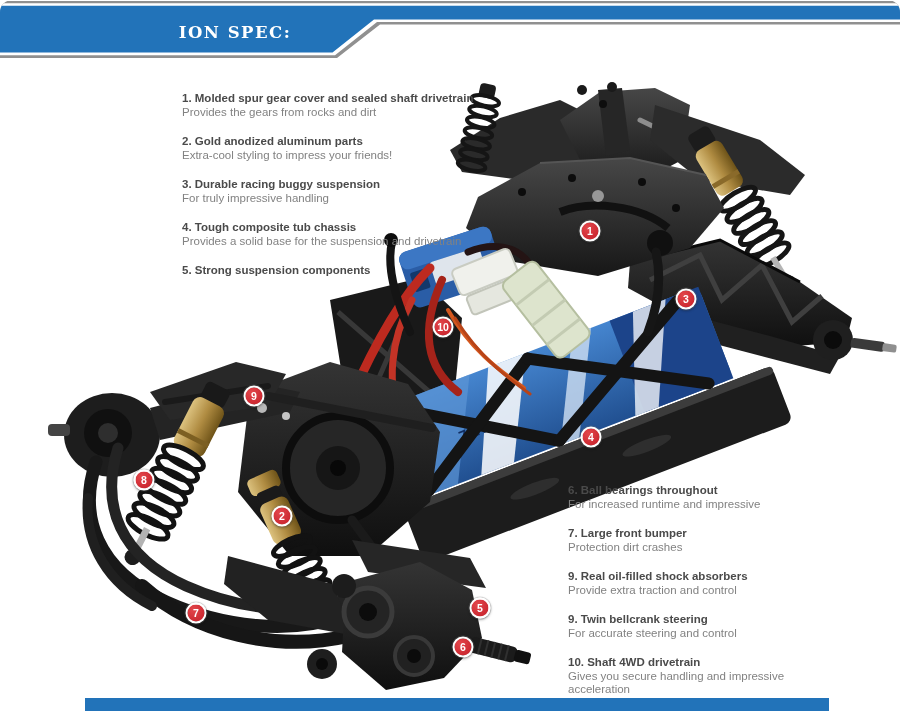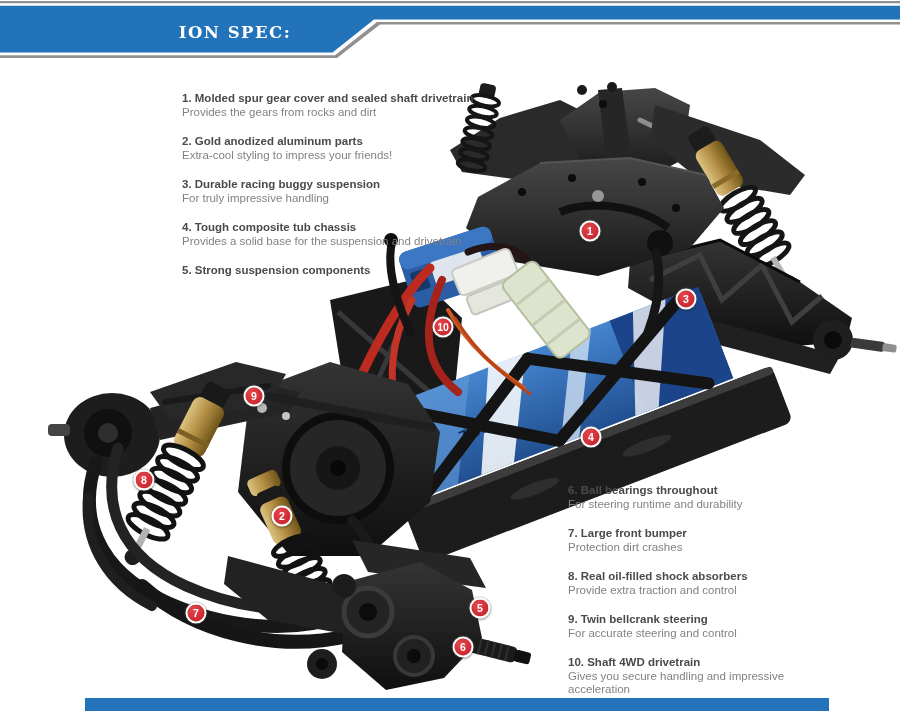--- a/index.html
+++ b/index.html
@@ -1,17 +1,17 @@
 <!DOCTYPE html>
 <html><head>
 <meta charset="utf-8">
 <style>
   html,body{margin:0;padding:0;background:#ffffff;}
   .page{position:relative;width:900px;height:712px;background:#fff;overflow:hidden;
-        font-family:"Liberation Sans",sans-serif;}
+        font-family:"Liberation Sans",sans-serif;border-radius:12px;}
   
   .banner-svg{position:absolute;top:0;left:0;display:block;}
   .banner-title{position:absolute;left:118px;top:23px;width:234px;text-align:center;
         font-family:"DejaVu Serif",serif;font-weight:bold;font-size:16.5px;
         letter-spacing:1.5px;color:#ffffff;}
   
   .features{position:absolute;}
   .features-left{left:182px;top:76px;width:395px;}
   .features-right{left:568px;top:468px;width:278px;}
   .feat{margin:16px 0 12px 0;}
@@ -299,28 +299,28 @@
       <div class="feat-desc">Provides a solid base for the suspension and drivetrain</div>
     </div>
     <div class="feat">
       <div class="feat-title">5. Strong suspension components</div>
     </div>
   </div>
 
   <div class="features features-right">
     <div class="feat">
       <div class="feat-title">6. Ball bearings throughout</div>
-      <div class="feat-desc">For steering runtime and durability</div>
+      <div class="feat-desc">For increased runtime and impressive</div>
     </div>
     <div class="feat">
       <div class="feat-title">7. Large front bumper</div>
       <div class="feat-desc">Protection dirt crashes</div>
     </div>
     <div class="feat">
-      <div class="feat-title">8. Real oil-filled shock absorbers</div>
+      <div class="feat-title">9. Real oil-filled shock absorbers</div>
       <div class="feat-desc">Provide extra traction and control</div>
     </div>
     <div class="feat">
       <div class="feat-title">9. Twin bellcrank steering</div>
       <div class="feat-desc">For accurate steering and control</div>
     </div>
     <div class="feat">
       <div class="feat-title">10. Shaft 4WD drivetrain</div>
       <div class="feat-desc">Gives you secure handling and impressive acceleration</div>
     </div>

